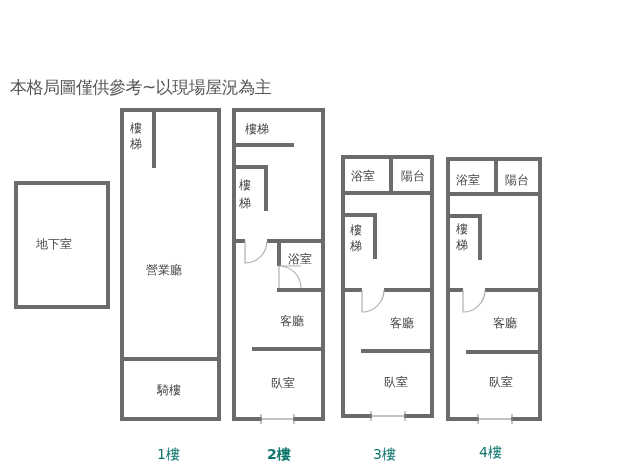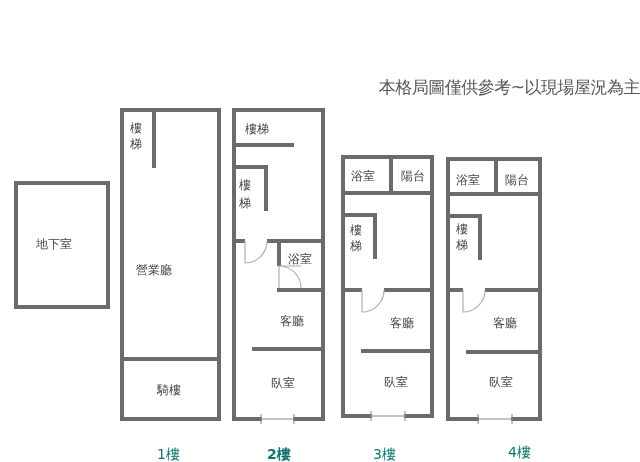--- a/index.html
+++ b/index.html
@@ -1,18 +1,18 @@
 <!DOCTYPE html>
 <html><head>
   <meta charset="utf-8">
   <style>
     html, body { margin: 0; padding: 0; background: #ffffff; }
     body { width: 640px; height: 462px; position: relative; overflow: hidden; font-family: "DejaVu Sans", "Liberation Sans", sans-serif; }
     #plan { position: absolute; left: 0; top: 0; }
-    .title { position: absolute; left: 0; top: 76px; width: 640px; text-align: right; font-size: 17px; color: #555; box-sizing: border-box; letter-spacing: -0.5px; }
+    .title { position: absolute; left: 0; top: 76px; width: 640px; text-align: left; font-size: 17px; color: #555; padding-left: 10px; box-sizing: border-box; letter-spacing: -0.5px; }
     .lbl { position: absolute; font-size: 12px; color: #444; white-space: nowrap; }
     .vlbl { position: absolute; font-size: 12px; color: #444; width: 14px; line-height: 16px; word-break: break-all; }
     .floor-lbl { position: absolute; font-size: 14px; color: #0f766e; white-space: nowrap; margin-top: 16px; }
   </style>
 </head>
 <body>
 
 <div class="title">本格局圖僅供參考~以現場屋況為主</div>
 
 <svg id="plan" width="640" height="462" viewBox="0 0 640 462">
@@ -89,21 +89,21 @@
       <line x1="405" y1="411" x2="405" y2="421"></line>
     <line x1="478" y1="419" x2="512" y2="419"></line>
     <line x1="478" y1="414" x2="478" y2="424"></line>
       <line x1="512" y1="414" x2="512" y2="424"></line>
   </g>
 </svg>
 
 <div class="lbl" style="left:36px;top:236px;">地下室</div>
 
 <div class="vlbl" style="left:130px;top:120px;">樓梯</div>
-<div class="lbl" style="left:136px;top:262px;text-align:center;">營業廳</div>
+<div class="lbl" style="left:146px;top:262px;text-align:center;">營業廳</div>
 <div class="lbl" style="left:157px;top:382px;text-align:center;">騎樓</div>
 <div class="floor-lbl" style="left:157px;top:430px;">1樓</div>
 
 <div class="lbl" style="left:245px;top:121px;">樓梯</div>
 <div class="vlbl" style="left:239px;top:176px;width:16px;line-height:18px;">樓梯</div>
 <div class="lbl" style="left:288px;top:251px;">浴室</div>
 <div class="lbl" style="left:280px;top:313px;">客廳</div>
 <div class="lbl" style="left:271px;top:375px;">臥室</div>
 <div class="floor-lbl" style="left:267px;top:430px;font-weight:bold;">2樓</div>
 
@@ -112,13 +112,13 @@
 <div class="vlbl" style="left:350px;top:222px;">樓梯</div>
 <div class="lbl" style="left:390px;top:315px;">客廳</div>
 <div class="lbl" style="left:384px;top:374px;">臥室</div>
 <div class="floor-lbl" style="left:373px;top:430px;">3樓</div>
 
 <div class="lbl" style="left:456px;top:172px;">浴室</div>
 <div class="lbl" style="left:505px;top:172px;">陽台</div>
 <div class="vlbl" style="left:456px;top:221px;">樓梯</div>
 <div class="lbl" style="left:493px;top:315px;">客廳</div>
 <div class="lbl" style="left:489px;top:374px;">臥室</div>
-<div class="floor-lbl" style="left:508px;top:428px;text-align:center;">4樓</div>
+<div class="floor-lbl" style="left:479px;top:428px;text-align:center;">4樓</div>
 
 </body></html>

